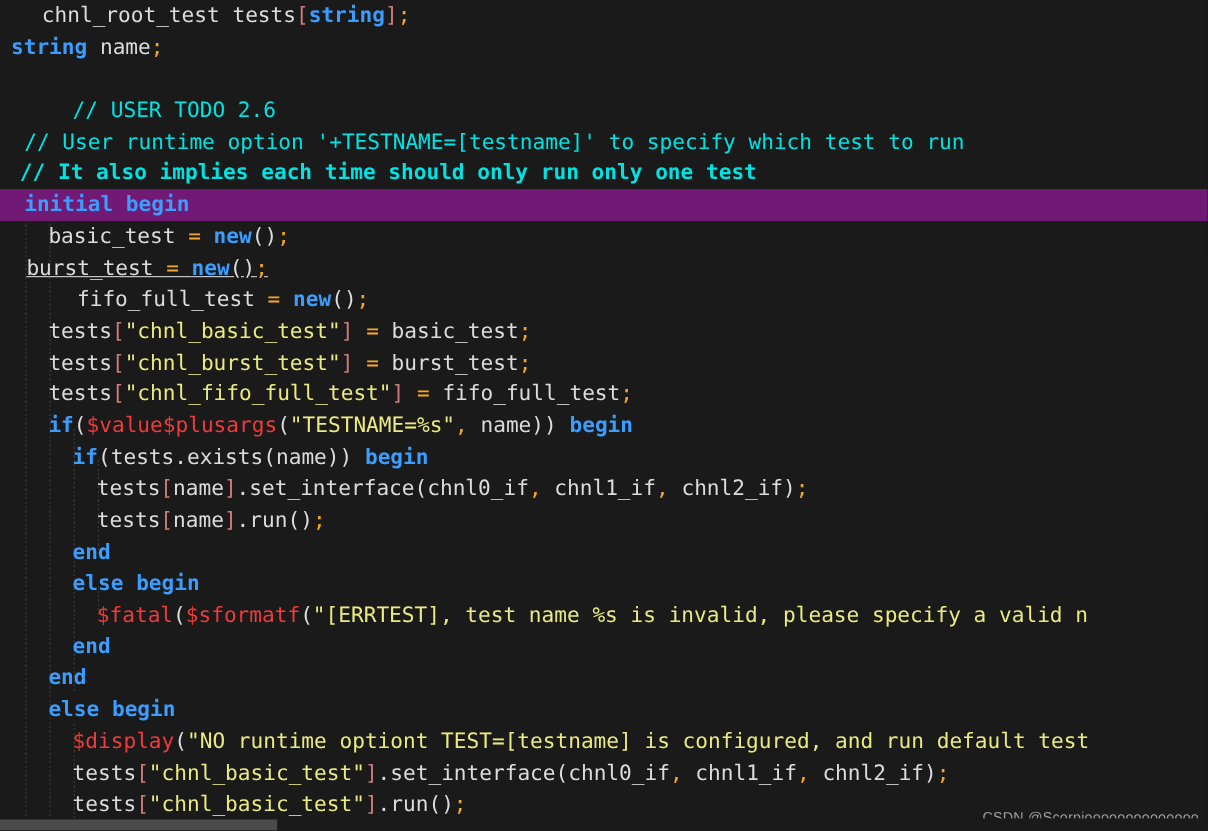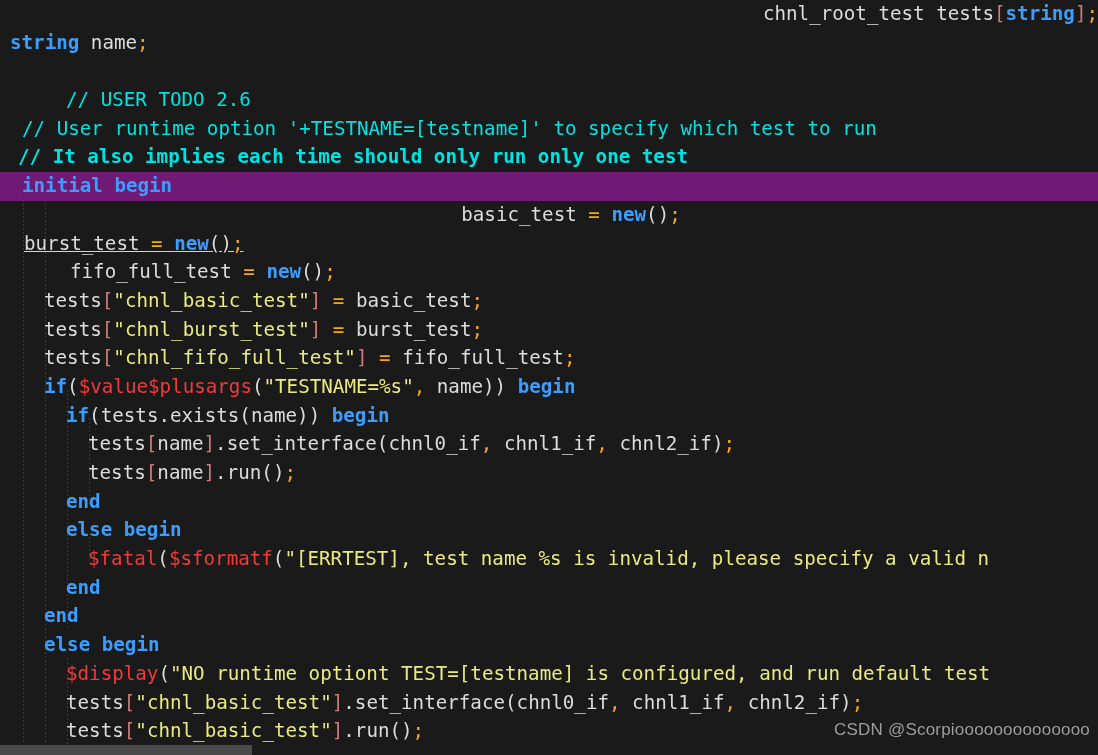--- a/index.html
+++ b/index.html
@@ -82,24 +82,24 @@
   .t-sys   { color: #f23a3a; }
   .t-brk   { color: #cf7a7a; }
   .t-punc  { color: #f5a623; }
   .t-id    { color: #dcdcdc; }
   .t-op    { color: #dcdcdc; }
 
   
   #watermark {
     position: absolute;
     right: 8px;
-    bottom: 15px;
+    bottom: 5px;
     z-index: 8;
     font-family: "Liberation Sans", sans-serif;
-    font-size: 17px;
+    font-size: 13px;
     color: #9d9d9d;
     letter-spacing: 0.2px;
     white-space: nowrap;
   }
 
   
   #hscroll-track {
     position: absolute;
     left: 0;
     bottom: 0;
@@ -125,28 +125,28 @@
   <div id="indent-guides">
       <div class="guide" style="left: 23px; top: 188px; height: 556px;"></div>
       <div class="guide" style="left: 45px; top: 188px; height: 556px;"></div>
       <div class="guide" style="left: 67px; top: 390px; height: 240px;"></div>
       <div class="guide" style="left: 67px; top: 658px; height: 86px;"></div>
       <div class="guide" style="left: 89px; top: 418px; height: 86px;"></div>
       <div class="guide" style="left: 89px; top: 533px; height: 28px;"></div>
     </div>
 
   <div id="code-surface">
-      <div class="code-line"><span class="line-text" style="padding-left: 38px; text-align: right;"><span class="t-id">chnl_root_test</span><span class="t-op"> </span><span class="t-id">tests</span><span class="t-brk">[</span><span class="t-kw">string</span><span class="t-brk">]</span><span class="t-punc">;</span></span></div>
+      <div class="code-line"><span class="line-text" style="padding-left: 38px;"><span class="t-id">chnl_root_test</span><span class="t-op"> </span><span class="t-id">tests</span><span class="t-brk">[</span><span class="t-kw">string</span><span class="t-brk">]</span><span class="t-punc">;</span></span></div>
       <div class="code-line"><span class="line-text" style="padding-left: 10px;"><span class="t-kw">string</span><span class="t-id"> name</span><span class="t-punc">;</span></span></div>
       <div class="code-line"><span class="line-text" style="padding-left: 22px;">&nbsp;</span></div>
       <div class="code-line"><span class="line-text" style="padding-left: 22px; margin-left: 44px;"><span class="t-cmt">// USER TODO 2.6</span></span></div>
       <div class="code-line"><span class="line-text" style="padding-left: 22px;"><span class="t-cmt">// User runtime option '+TESTNAME=[testname]' to specify which test to run</span></span></div>
       <div class="code-line"><span class="line-text" style="padding-left: 18px; font-weight: bold;"><span class="t-cmt">// It also implies each time should only run only one test</span></span></div>
       <div class="code-line active"><span class="line-text" style="padding-left: 22px;"><span class="t-kw">initial begin</span></span></div>
-      <div class="code-line"><span class="line-text" style="padding-left: 44px; text-align: center;"><span class="t-id">basic_test </span><span class="t-punc">=</span><span class="t-op"> </span><span class="t-kw">new</span><span class="t-op">()</span><span class="t-punc">;</span></span></div>
+      <div class="code-line"><span class="line-text" style="padding-left: 44px;"><span class="t-id">basic_test </span><span class="t-punc">=</span><span class="t-op"> </span><span class="t-kw">new</span><span class="t-op">()</span><span class="t-punc">;</span></span></div>
       <div class="code-line"><span class="line-text" style="padding-left: 24px; text-decoration: underline;"><span class="t-id">burst_test </span><span class="t-punc">=</span><span class="t-op"> </span><span class="t-kw">new</span><span class="t-op">()</span><span class="t-punc">;</span></span></div>
       <div class="code-line"><span class="line-text" style="padding-left: 70px;"><span class="t-id">fifo_full_test </span><span class="t-punc">=</span><span class="t-op"> </span><span class="t-kw">new</span><span class="t-op">()</span><span class="t-punc">;</span></span></div>
       <div class="code-line"><span class="line-text" style="padding-left: 44px;"><span class="t-id">tests</span><span class="t-brk">[</span><span class="t-str">"chnl_basic_test"</span><span class="t-brk">]</span><span class="t-op"> </span><span class="t-punc">=</span><span class="t-id"> basic_test</span><span class="t-punc">;</span></span></div>
       <div class="code-line"><span class="line-text" style="padding-left: 44px;"><span class="t-id">tests</span><span class="t-brk">[</span><span class="t-str">"chnl_burst_test"</span><span class="t-brk">]</span><span class="t-op"> </span><span class="t-punc">=</span><span class="t-id"> burst_test</span><span class="t-punc">;</span></span></div>
       <div class="code-line"><span class="line-text" style="padding-left: 44px;"><span class="t-id">tests</span><span class="t-brk">[</span><span class="t-str">"chnl_fifo_full_test"</span><span class="t-brk">]</span><span class="t-op"> </span><span class="t-punc">=</span><span class="t-id"> fifo_full_test</span><span class="t-punc">;</span></span></div>
       <div class="code-line"><span class="line-text" style="padding-left: 44px;"><span class="t-kw">if</span><span class="t-op">(</span><span class="t-sys">$value$plusargs</span><span class="t-op">(</span><span class="t-str">"TESTNAME=%s"</span><span class="t-punc">,</span><span class="t-id"> name</span><span class="t-op">))</span><span class="t-op"> </span><span class="t-kw">begin</span></span></div>
       <div class="code-line"><span class="line-text" style="padding-left: 66px;"><span class="t-kw">if</span><span class="t-op">(</span><span class="t-id">tests</span><span class="t-id">.</span><span class="t-id">exists</span><span class="t-op">(</span><span class="t-id">name</span><span class="t-op">))</span><span class="t-op"> </span><span class="t-kw">begin</span></span></div>
       <div class="code-line"><span class="line-text" style="padding-left: 88px;"><span class="t-id">tests</span><span class="t-brk">[</span><span class="t-id">name</span><span class="t-brk">]</span><span class="t-id">.set_interface</span><span class="t-op">(</span><span class="t-id">chnl0_if</span><span class="t-punc">,</span><span class="t-id"> chnl1_if</span><span class="t-punc">,</span><span class="t-id"> chnl2_if</span><span class="t-op">)</span><span class="t-punc">;</span></span></div>
       <div class="code-line"><span class="line-text" style="padding-left: 88px;"><span class="t-id">tests</span><span class="t-brk">[</span><span class="t-id">name</span><span class="t-brk">]</span><span class="t-id">.run</span><span class="t-op">()</span><span class="t-punc">;</span></span></div>
       <div class="code-line"><span class="line-text" style="padding-left: 66px;"><span class="t-kw">end</span></span></div>

